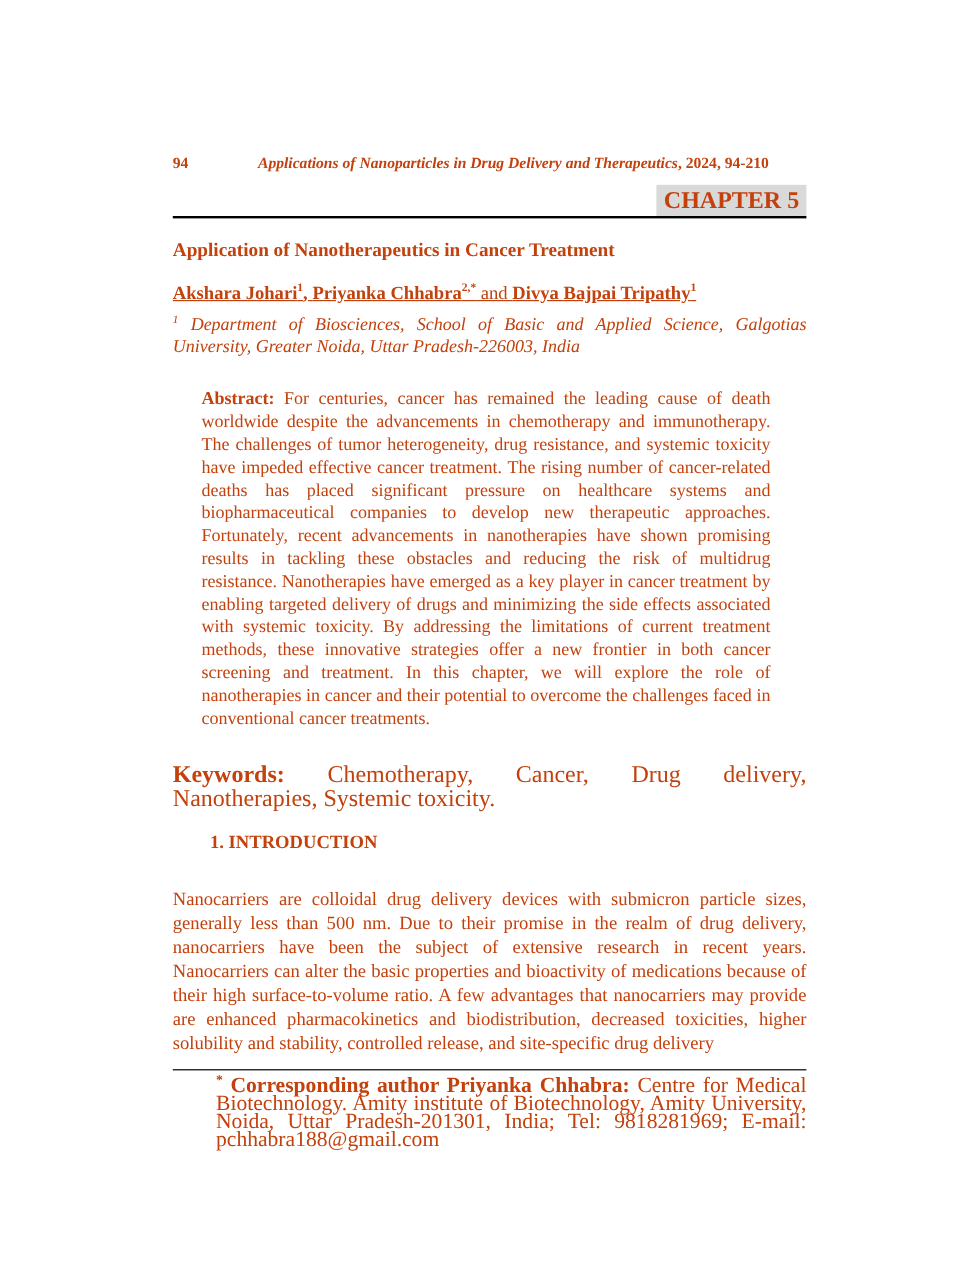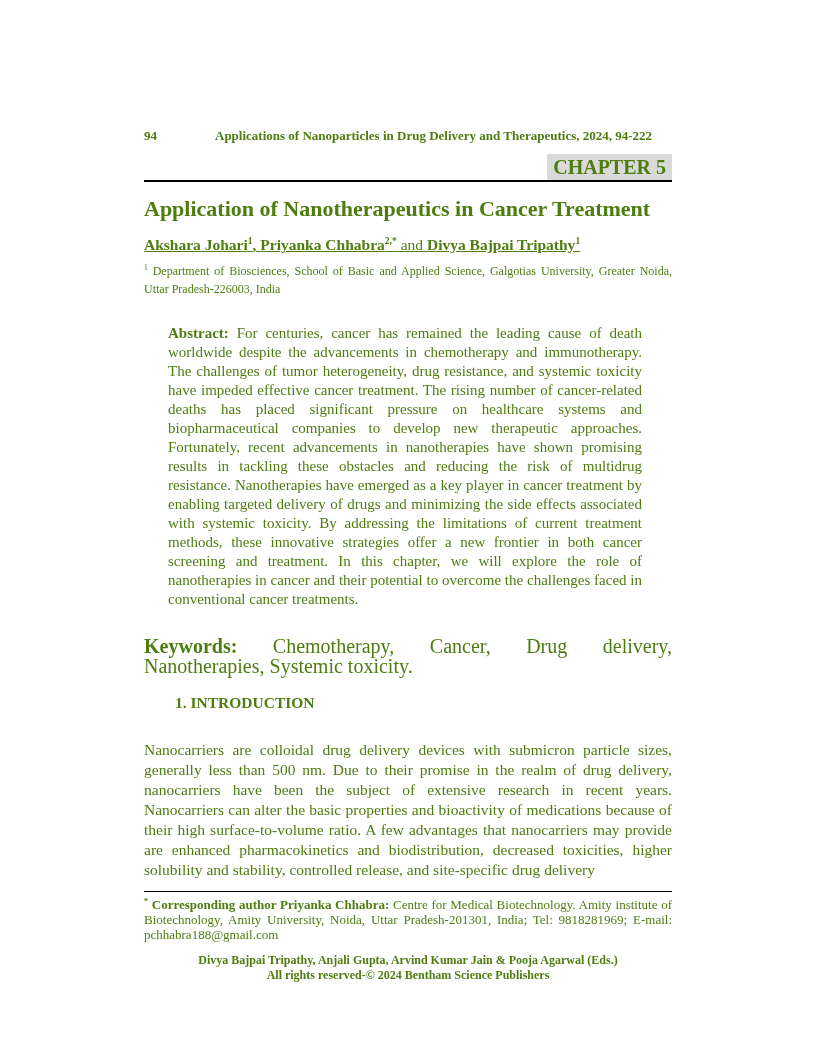--- a/index.html
+++ b/index.html
@@ -6,28 +6,28 @@
     margin: 0;
     padding: 0;
     background: #ffffff;
   }
   .page {
     position: relative;
     width: 816px;
     height: 1056px;
     margin: 0 auto;
     background: #ffffff;
-    color: #4d7c0f;
+    color: #c2410c;
     font-family: "Liberation Serif", serif;
     box-sizing: border-box;
     padding: 128px 144px 16px 144px;
     overflow: hidden;
   }
   .b  { font-weight: bold; }
-  .i  { }
+  .i  { font-style: italic; }
   sup {
     font-size: 0.62em;
     line-height: 0;
     vertical-align: super;
   }
 
   
   .header {
     display: flex;
     align-items: baseline;
@@ -49,37 +49,38 @@
   }
   .rule {
     border: none;
     border-top: 2px solid #000000;
     margin: 0;
   }
 
   
   .chapter-title {
     margin-top: 13px;
-    font-size: 22px;
+    font-size: 16px;
     font-weight: bold;
     line-height: 27px;
     text-align: justify;
   }
 
   .authors {
     margin-top: 13px;
     font-size: 15.5px;
     line-height: 19px;
     text-decoration: underline;
   }
 
   .affiliations {
     margin-top: 8px;
-    font-size: 12px;
+    font-size: 15px;
     line-height: 18px;
+    font-style: italic;
     text-align: justify;
   }
   .affiliations p { margin: 0 0 5px 0; }
 
   
   .abstract {
     margin: 26px 30px 0 24px;
     font-size: 15px;
     line-height: 19px;
     text-align: justify;
@@ -109,42 +110,43 @@
   }
 
   
   .footnote-rule {
     border: none;
     border-top: 1px solid #000000;
     margin: 11px 0 0 0;
   }
   .footnote {
     margin-top: 5px;
-    font-size: 13px;
+    font-size: 18px;
     line-height: 15px;
     text-align: justify;
+    margin-left: 36px;
   }
 
   
   .footer {
     margin-top: 11px;
     text-align: center;
     font-size: 12px;
     font-weight: bold;
     line-height: 15px;
   }
 </style>
 </head>
 <body>
 
 <div class="page">
 
   <div class="header">
     <span class="b">94</span>
-    <span class="running-title"><span class="b i">Applications of Nanoparticles in Drug Delivery and Therapeutics</span><span class="b">, 2024, 94-222</span></span>
+    <span class="running-title"><span class="b i">Applications of Nanoparticles in Drug Delivery and Therapeutics</span><span class="b">, 2024, 94-210</span></span>
   </div>
 
   <div class="badge-row">
     <span class="chapter-badge" id="chapter-badge" style="background: rgb(217, 217, 217);">CHAPTER 5</span>
   </div>
   <hr class="rule">
 
   <div class="chapter-title">Application of Nanotherapeutics in Cancer Treatment</div>
 
   <div class="authors"><span class="b">Akshara Johari</span><sup class="b">1</sup><span class="b">, </span><span class="b">Priyanka Chhabra</span><sup class="b">2,*</sup><span> and </span><span class="b">Divya Bajpai Tripathy</span><sup class="b">1</sup></div>
@@ -156,18 +158,14 @@
   <div class="abstract"><span class="b">Abstract:</span> <span>For centuries, cancer has remained the leading cause of death worldwide despite the advancements in chemotherapy and immunotherapy. The challenges of tumor heterogeneity, drug resistance, and systemic toxicity have impeded effective cancer treatment. The rising number of cancer-related deaths has placed significant pressure on healthcare systems and biopharmaceutical companies to develop new therapeutic approaches. Fortunately, recent advancements in nanotherapies have shown promising results in tackling these obstacles and reducing the risk of multidrug resistance. Nanotherapies have emerged as a key player in cancer treatment by enabling targeted delivery of drugs and minimizing the side effects associated with systemic toxicity. By addressing the limitations of current treatment methods, these innovative strategies offer a new frontier in both cancer screening and treatment. In this chapter, we will explore the role of nanotherapies in cancer and their potential to overcome the challenges faced in conventional cancer treatments.</span></div>
 
   <div class="keywords"><span class="b">Keywords:</span> <span>Chemotherapy, Cancer, Drug delivery, Nanotherapies, Systemic toxicity.</span></div>
 
   <div class="section-heading">1. INTRODUCTION</div>
   <div class="body-paragraph">Nanocarriers are colloidal drug delivery devices with submicron particle sizes, generally less than 500 nm. Due to their promise in the realm of drug delivery, nanocarriers have been the subject of extensive research in recent years. Nanocarriers can alter the basic properties and bioactivity of medications because of their high surface-to-volume ratio. A few advantages that nanocarriers may provide are enhanced pharmacokinetics and biodistribution, decreased toxicities, higher solubility and stability,  controlled release,  and  site-specific drug delivery</div>
 
   <hr class="footnote-rule">
   <div class="footnote"><sup class="b">*</sup> <span class="b">Corresponding author Priyanka Chhabra:</span><span> Centre for Medical Biotechnology. Amity institute of Biotechnology, Amity University, Noida, Uttar Pradesh-201301, India; Tel: 9818281969; E-mail: pchhabra188@gmail.com</span></div>
 
-  <div class="footer">
-    <div>Divya Bajpai Tripathy, Anjali Gupta, Arvind Kumar Jain &amp; Pooja Agarwal (Eds.)</div>
-    <div>All rights reserved-© 2024 Bentham Science Publishers</div>
-  </div>
 
 </div>
 
 </body></html>

